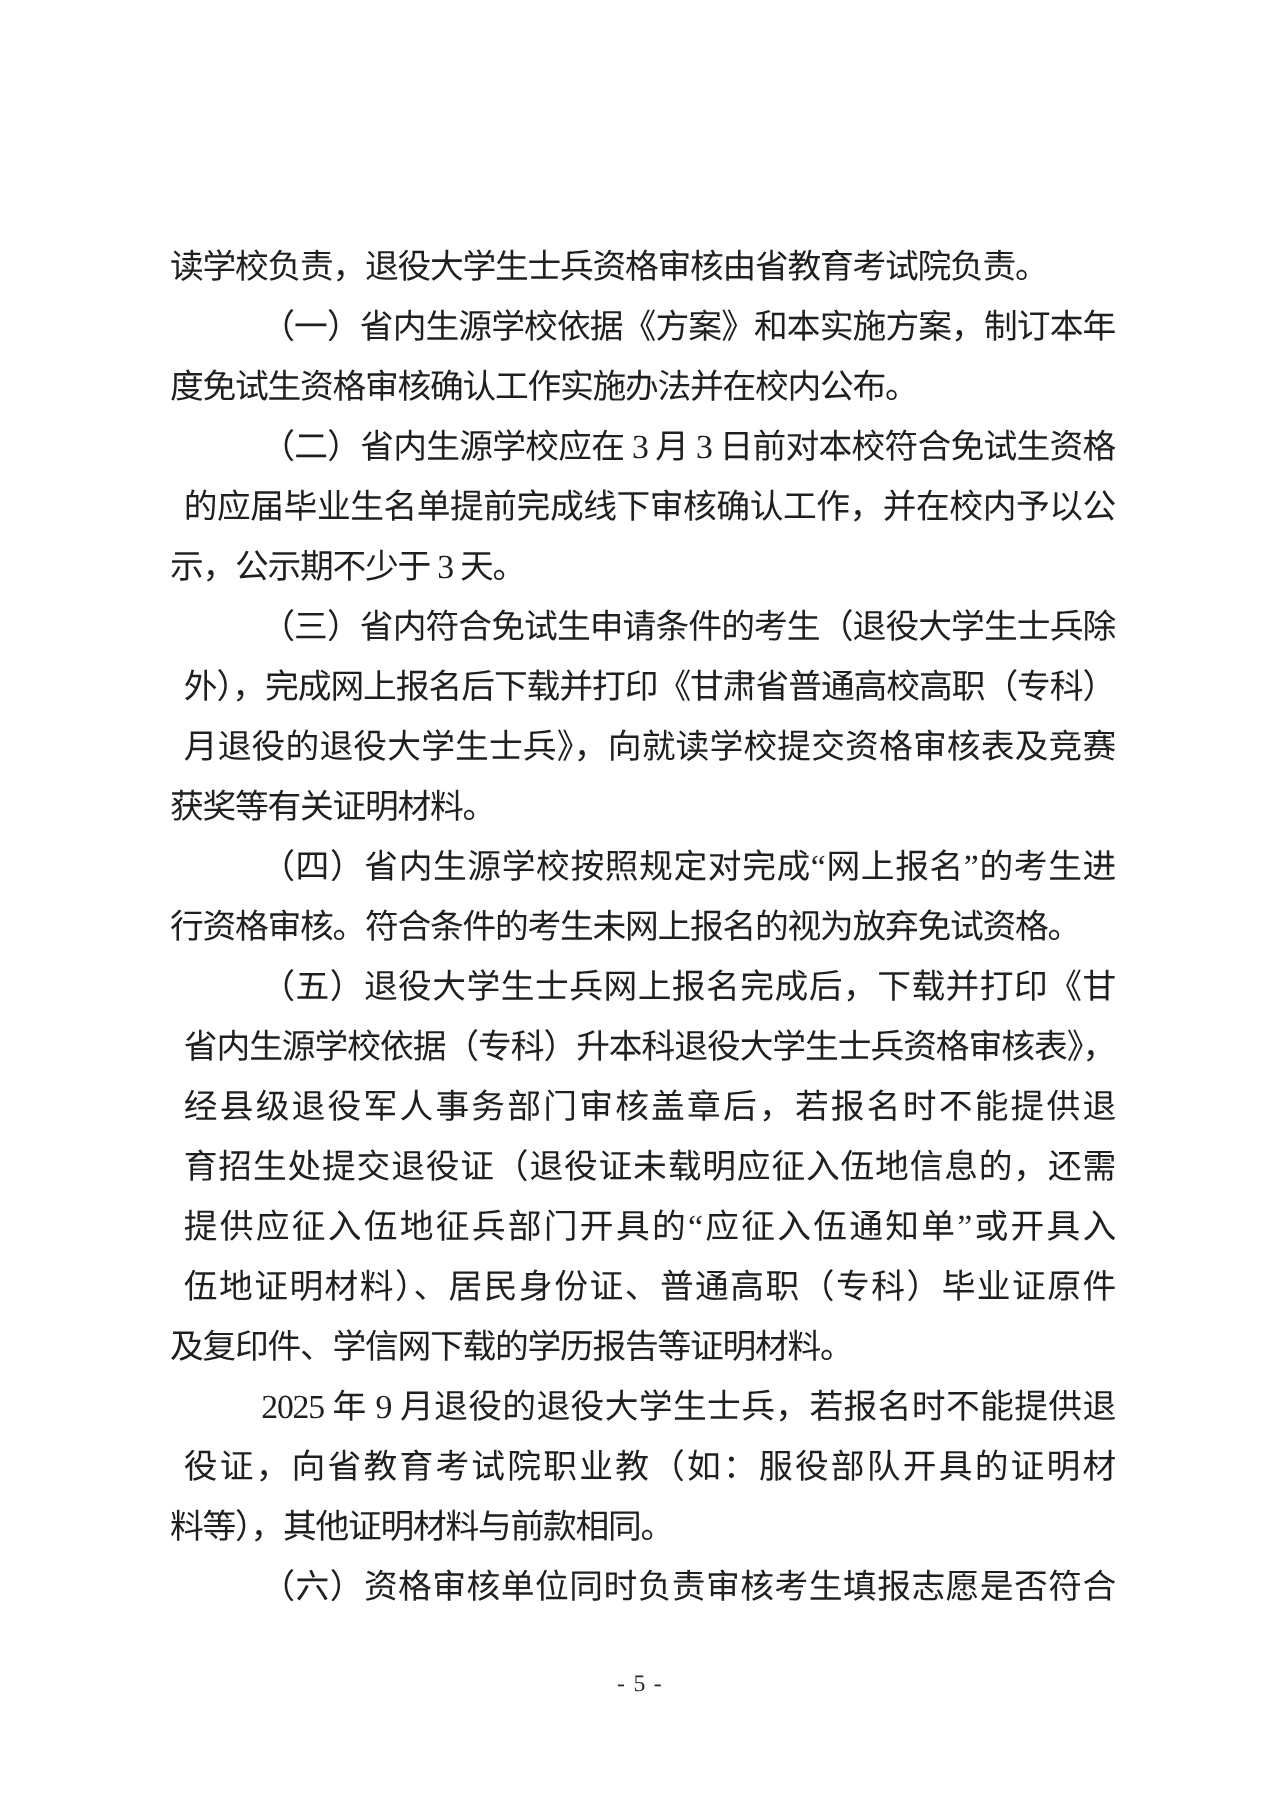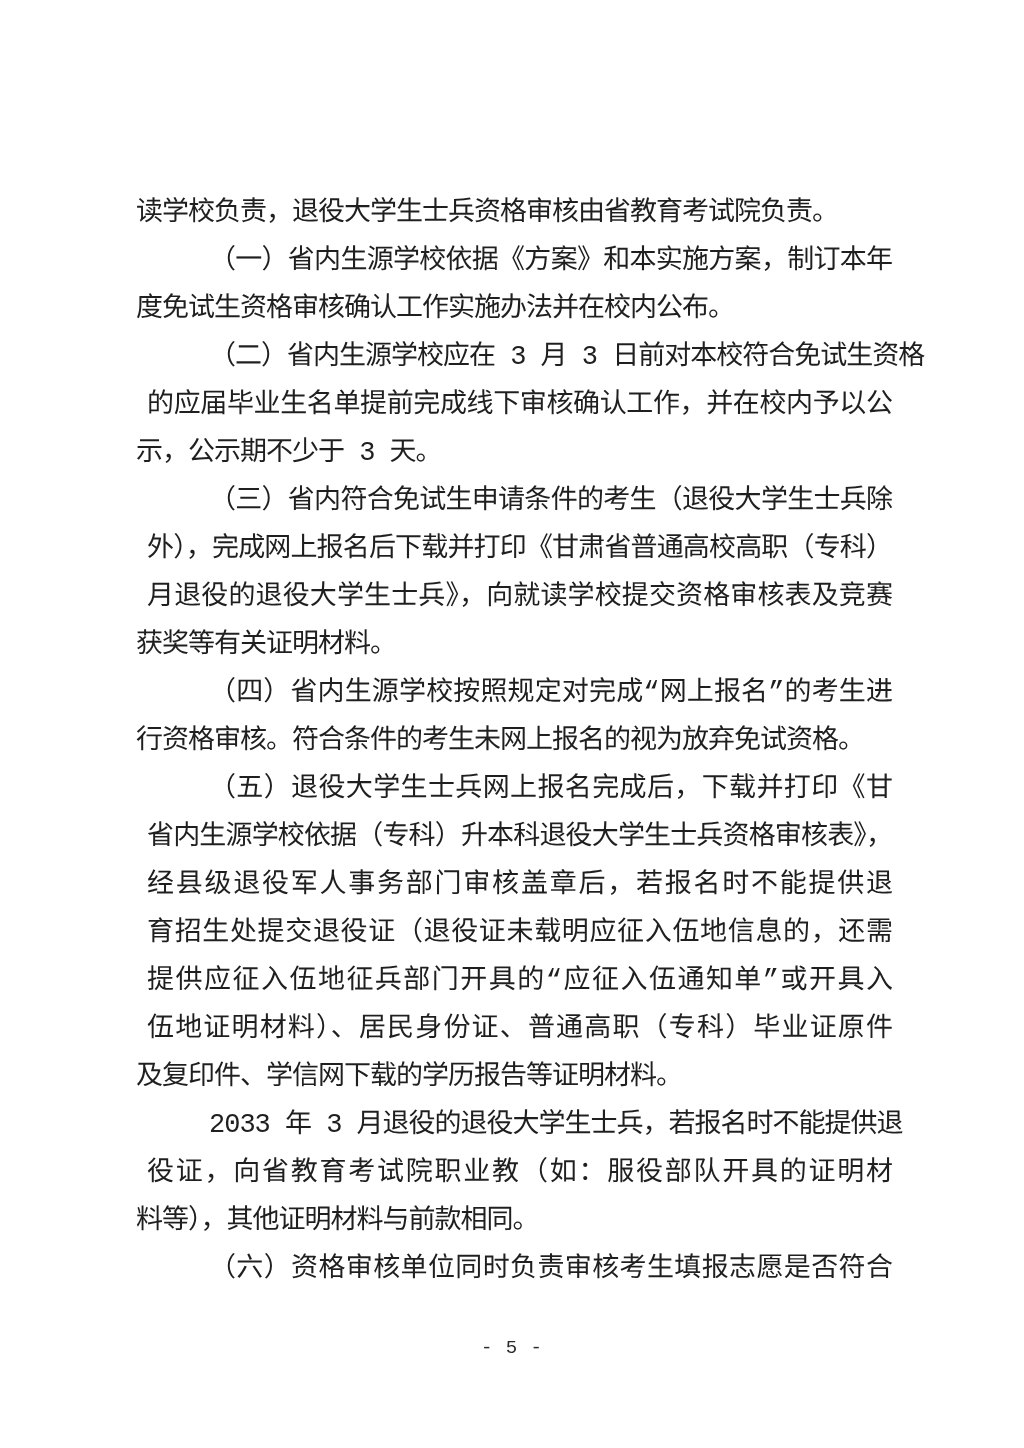--- a/index.html
+++ b/index.html
@@ -10,21 +10,20 @@
     height: 1448px;
     font-family: "Liberation Serif", "DejaVu Serif", serif;
     color: #1f1f1f;
   }
   .page {
     position: relative;
     width: 1024px;
     height: 1448px;
     background: #ffffff;
     overflow: hidden;
-    font-family: Liberation Mono, monospace;
   }
   .doc-body {
     position: absolute;
     left: 136px;
     top: 189px;
     width: 756px;
   }
   .line {
     height: 48px;
     line-height: 48px;
@@ -70,19 +69,19 @@
       <div class="line">获奖等有关证明材料。</div>
       <div class="line indent just">（四）省内生源学校按照规定对完成“网上报名”的考生进</div>
       <div class="line">行资格审核。符合条件的考生未网上报名的视为放弃免试资格。</div>
       <div class="line indent just">（五）退役大学生士兵网上报名完成后，下载并打印《甘</div>
       <div class="line just">省内生源学校依据（专科）升本科退役大学生士兵资格审核表》，</div>
       <div class="line just">经县级退役军人事务部门审核盖章后，若报名时不能提供退</div>
       <div class="line just">育招生处提交退役证（退役证未载明应征入伍地信息的，还需</div>
       <div class="line just">提供应征入伍地征兵部门开具的“应征入伍通知单”或开具入</div>
       <div class="line just">伍地证明材料）、居民身份证、普通高职（专科）毕业证原件</div>
       <div class="line">及复印件、学信网下载的学历报告等证明材料。</div>
-      <div class="line indent just">2033 年 3 月退役的退役大学生士兵，若报名时不能提供退</div>
+      <div class="line indent just">2025 年 9 月退役的退役大学生士兵，若报名时不能提供退</div>
       <div class="line just">役证，向省教育考试院职业教（如：服役部队开具的证明材</div>
       <div class="line">料等），其他证明材料与前款相同。</div>
       <div class="line indent just">（六）资格审核单位同时负责审核考生填报志愿是否符合</div>
     </div>
   <div class="footer">- 5 -</div>
 </div>
 
 </body></html>

